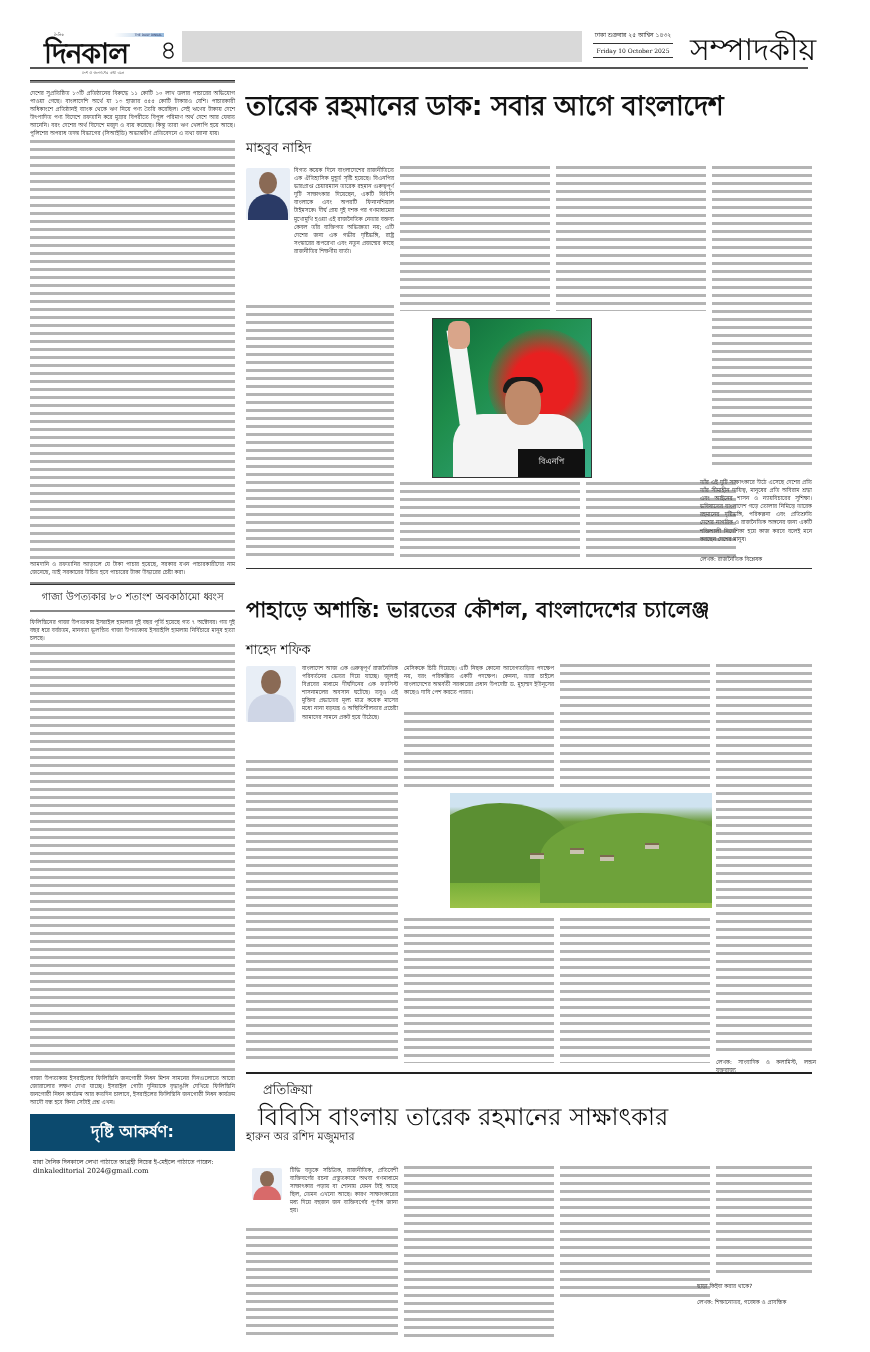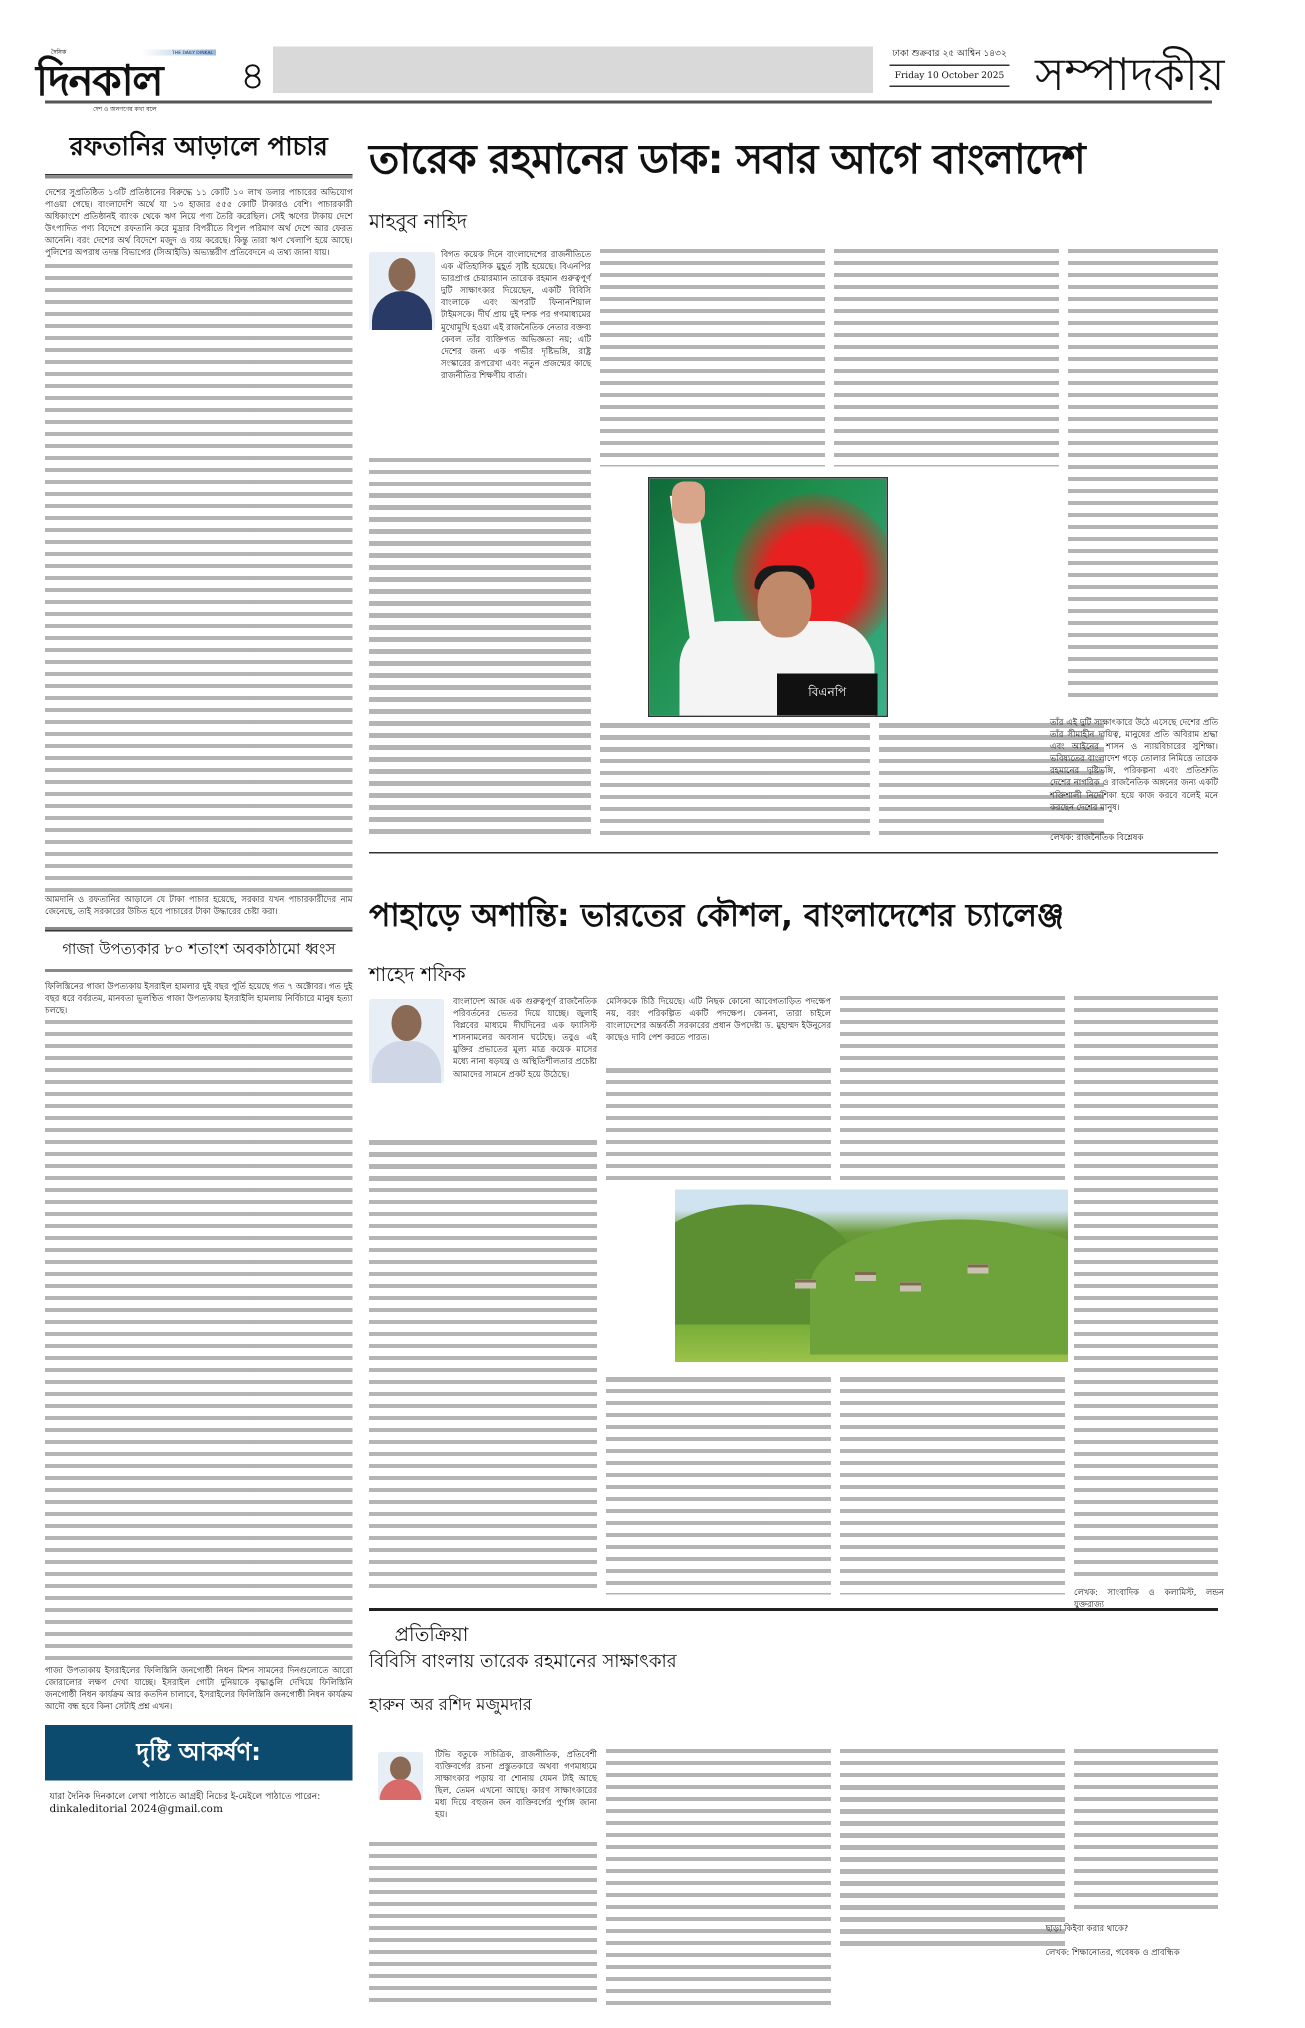--- a/index.html
+++ b/index.html
@@ -1,18 +1,18 @@
 <!DOCTYPE html>
 <html><head>
 <meta charset="utf-8">
 <style>
   * { box-sizing: border-box; margin: 0; padding: 0; }
   body { width: 870px; height: 1352px; background: #fff; font-family: "DejaVu Sans", sans-serif; color: #111; position: relative; overflow: hidden; }
   .abs { position: absolute; }
-  .masthead-logo { left: 24px; top: 28px; width: 120px; height: 50px; }
+  .masthead-logo { left: 44px; top: 28px; width: 120px; height: 50px; }
   .logo-small { font-size: 4px; position: absolute; left: 10px; top: 4px; }
   .logo-en { font-size: 3px; position: absolute; left: 70px; top: 5px; color: #236; background: linear-gradient(90deg,#fff,#9bd); padding: 0 2px; width: 50px; text-align: right; }
   .logo-main { font-family: "DejaVu Serif", serif; font-weight: bold; font-size: 28px; letter-spacing: -1px; position: absolute; left: 0; top: 4px; }
   .logo-tag { font-size: 4px; position: absolute; left: 38px; top: 42px; color: #333; }
   .page-num { left: 160px; top: 30px; font-size: 26px; font-family: "DejaVu Sans", sans-serif; }
   .grey-band { left: 182px; top: 31px; width: 400px; height: 31px; background: #d9d9d9; }
   .date-box { left: 593px; top: 30px; width: 80px; font-size: 6px; text-align: center; }
   .date-bn { border-bottom: 1px solid #333; padding-bottom: 2px; }
   .date-en { font-family: "DejaVu Serif", serif; padding-top: 3px; border-bottom: 1px solid #333; padding-bottom: 3px; }
   .section-title { left: 690px; top: 26px; font-family: "DejaVu Serif", serif; font-size: 30px; }
@@ -54,21 +54,20 @@
 <div class="abs page-num">৪</div>
 <div class="abs grey-band"></div>
 <div class="abs date-box">
   <div class="date-bn">ঢাকা শুক্রবার ২৫ আশ্বিন ১৪৩২</div>
   <div class="date-en">Friday 10 October 2025</div>
 </div>
 <div class="abs section-title">সম্পাদকীয়</div>
 <div class="abs top-rule"></div>
 
 <div class="abs col-left">
-  <div class="hl-left">রফতানির আড়ালে পাচার</div>
   <div class="rule"></div>
   <div class="rule-grey"></div>
   <div class="body-text" style="margin-top:6px;">দেশের সুপ্রতিষ্ঠিত ১৩টি প্রতিষ্ঠানের বিরুদ্ধে ১১ কোটি ১০ লাখ ডলার পাচারের অভিযোগ পাওয়া গেছে। বাংলাদেশি অর্থে যা ১৩ হাজার ৫৫৫ কোটি টাকারও বেশি। পাচারকারী অধিকাংশে প্রতিষ্ঠানই ব্যাংক থেকে ঋণ নিয়ে পণ্য তৈরি করেছিল। সেই ঋণের টাকায় দেশে উৎপাদিত পণ্য বিদেশে রফতানি করে মুদ্রার বিপরীতে বিপুল পরিমাণ অর্থ দেশে আর ফেরত আনেনি। বরং দেশের অর্থ বিদেশে মজুদ ও ব্যয় করেছে। কিন্তু তারা ঋণ খেলাপি হয়ে আছে। পুলিশের অপরাধ তদন্ত বিভাগের (সিআইডি) অভ্যন্তরীণ প্রতিবেদনে এ তথ্য জানা যায়।</div>
   <div class="lines" style="height:420px;margin-top:2px;"></div>
   <div class="body-text">আমদানি ও রফতানির আড়ালে যে টাকা পাচার হয়েছে, সরকার যখন পাচারকারীদের নাম জেনেছে, তাই সরকারের উচিত হবে পাচারের টাকা উদ্ধারের চেষ্টা করা।</div>
   <div class="rule-grey" style="margin-top:6px;"></div>
   <div class="rule"></div>
   <div class="sub-left" style="font-size:10px;">গাজা উপত্যকার ৮০ শতাংশ অবকাঠামো ধ্বংস</div>
   <div class="rule-grey"></div>
   <div class="body-text" style="margin-top:6px;">ফিলিস্তিনের গাজা উপত্যকায় ইসরাইল হামলার দুই বছর পূর্তি হয়েছে গত ৭ অক্টোবর। গত দুই বছর ধরে বর্বরতম, মানবতা ভূলণ্ঠিত গাজা উপত্যকায় ইসরাইলি হামলায় নির্বিচারে মানুষ হত্যা চলছে।</div>
@@ -130,21 +129,21 @@
 </div>
 
 <div class="abs lines" style="left:560px;top:664px;width:150px;height:125px;"></div>
 <div class="abs lines" style="left:716px;top:664px;width:96px;height:390px;"></div>
 <div class="abs lines" style="left:404px;top:918px;width:150px;height:145px;"></div>
 <div class="abs lines" style="left:560px;top:918px;width:150px;height:145px;"></div>
 <div class="abs body-text" style="left:716px;top:1058px;width:100px;">লেখক: সাংবাদিক ও কলামিস্ট, লন্ডন যুক্তরাজ্য</div>
 <div class="abs" style="left:246px;top:1072px;width:566px;height:2px;background:#222;"></div>
 
 <div class="abs" style="left:263px;top:1080px;font-size:13px;">প্রতিক্রিয়া</div>
-<div class="abs" style="left:246px;top:1098px;font-size:12px;">বিবিসি বাংলায় তারেক রহমানের সাক্ষাৎকার</div>
+<div class="abs" style="left:258px;top:1098px;font-size:24px;">বিবিসি বাংলায় তারেক রহমানের সাক্ষাৎকার</div>
 <div class="abs" style="left:246px;top:1128px;font-size:11px;">হারুন অর রশিদ মজুমদার</div>
 <div class="abs photo-thumb" style="left:252px;top:1168px;width:30px;height:32px;">
   <div class="face" style="left:8px;top:3px;width:14px;height:16px;"></div>
   <div class="suit" style="left:1px;top:18px;width:28px;height:16px;background:#d86a6a;"></div>
 </div>
 <div class="abs body-text" style="left:290px;top:1166px;width:108px;">টিভি বতুকে সচিত্রিক, রাজনীতিক, প্রতিবেশী ব্যক্তিবর্গের রচনা প্রস্তুতকারে অথবা গণমাধ্যমে সাক্ষাৎকার পড়ায় বা শোনায় যেমন টাই আছে ছিল, তেমন এখনো আছে। কারণ সাক্ষাৎকারের মধ্য দিয়ে বহুজন জন ব্যক্তিবর্গের পূর্ণাঙ্গ জানা হয়।</div>
 <div class="abs lines" style="left:246px;top:1228px;width:152px;height:112px;"></div>
 <div class="abs lines" style="left:404px;top:1166px;width:150px;height:175px;"></div>
 <div class="abs lines" style="left:560px;top:1166px;width:150px;height:135px;"></div>
 <div class="abs lines" style="left:716px;top:1166px;width:96px;height:112px;"></div>

